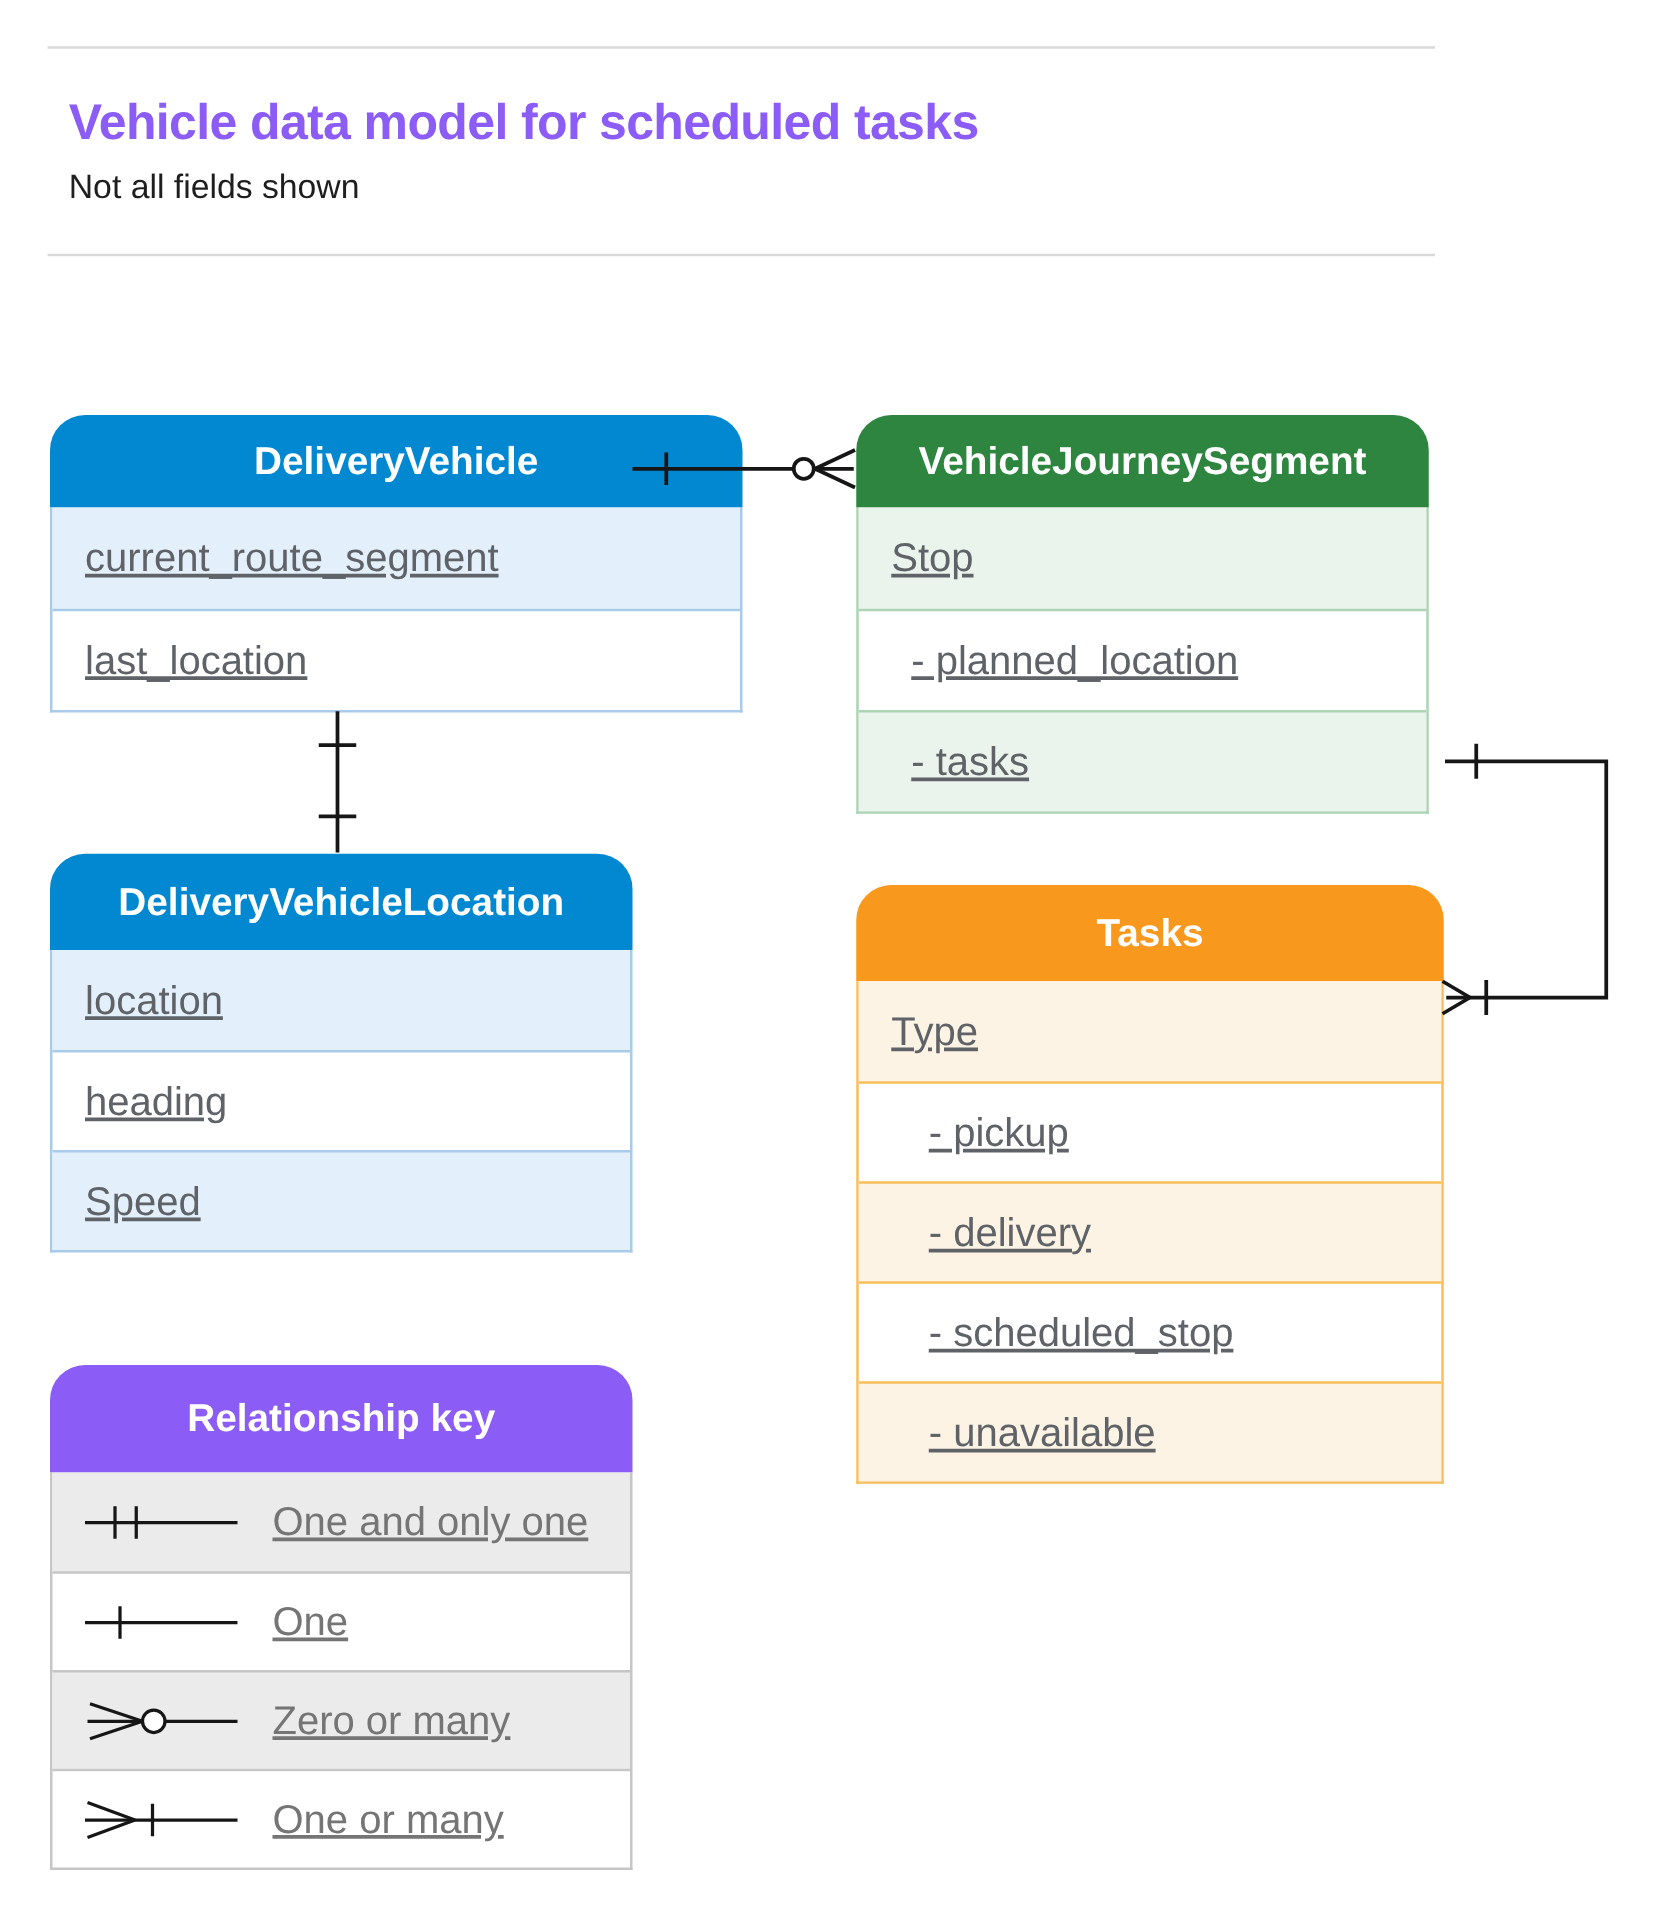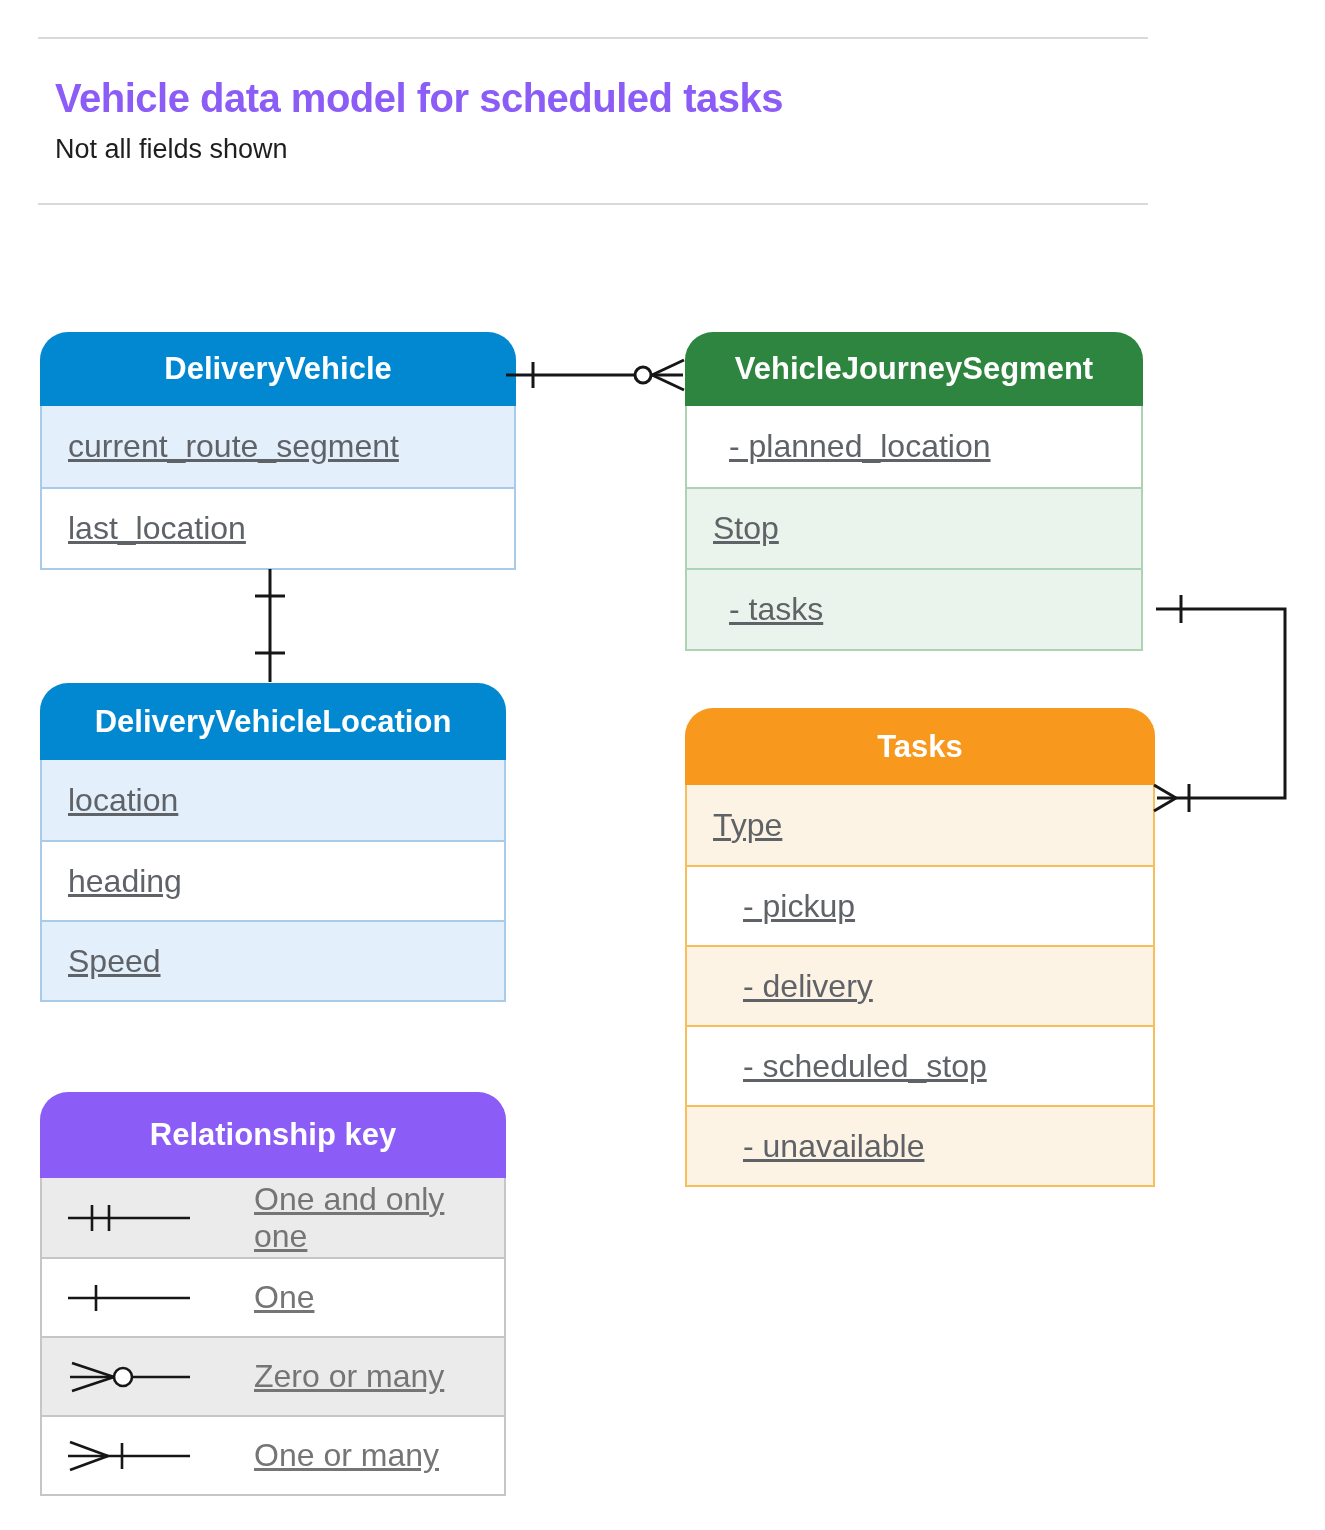--- a/index.html
+++ b/index.html
@@ -55,47 +55,47 @@
   .gray .row{height:79px;padding-left:22px;color:#757575;}
   .gray .row + .row{border-color:#C6C6C6;}
   .gray .row.shaded{background:#EBEBEB;}
 
   .row.indent1{padding-left:42px;}
   .row.indent2{padding-left:56px;}
 
   .key-symbol{width:130px;height:56px;flex:0 0 auto;}
   .key-symbol line,.key-symbol circle{stroke:#161616;stroke-width:2.6;}
   .key-symbol circle{fill:#ffffff;}
-  .key-label{margin-left:60px;}
+  .key-label{margin-left:24px;}
 
   svg.connectors{position:absolute;left:0;top:0;pointer-events:none;}
   svg.connectors line, svg.connectors polyline{stroke:#161616;stroke-width:3;fill:none;}
   svg.connectors circle{stroke:#161616;stroke-width:3;fill:#ffffff;}
 </style>
 </head>
 <body>
 
 <div class="divider d1"></div>
 <h1 class="title">Vehicle data model for scheduled tasks</h1>
 <div class="subtitle">Not all fields shown</div>
 <div class="divider d2"></div>
 
-<div class="entity blue" style="left:40px;top:332px;width:476px;">
+<div class="entity blue" style="left:40px;top:332px;width:554px;">
   <div class="hd">DeliveryVehicle</div>
   <div class="bd">
     <div class="row shaded">current_route_segment</div>
     <div class="row">last_location</div>
   </div>
 </div>
 
 <div class="entity green" style="left:685px;top:332px;width:458px;">
   <div class="hd">VehicleJourneySegment</div>
   <div class="bd">
+    <div class="row shaded">Stop</div>
     <div class="row indent1">- planned_location</div>
-    <div class="row shaded">Stop</div>
     <div class="row shaded indent1">- tasks</div>
   </div>
 </div>
 
 <div class="entity blue blue2" style="left:40px;top:683px;width:466px;">
   <div class="hd">DeliveryVehicleLocation</div>
   <div class="bd">
     <div class="row shaded">location</div>
     <div class="row">heading</div>
     <div class="row shaded">Speed</div>

